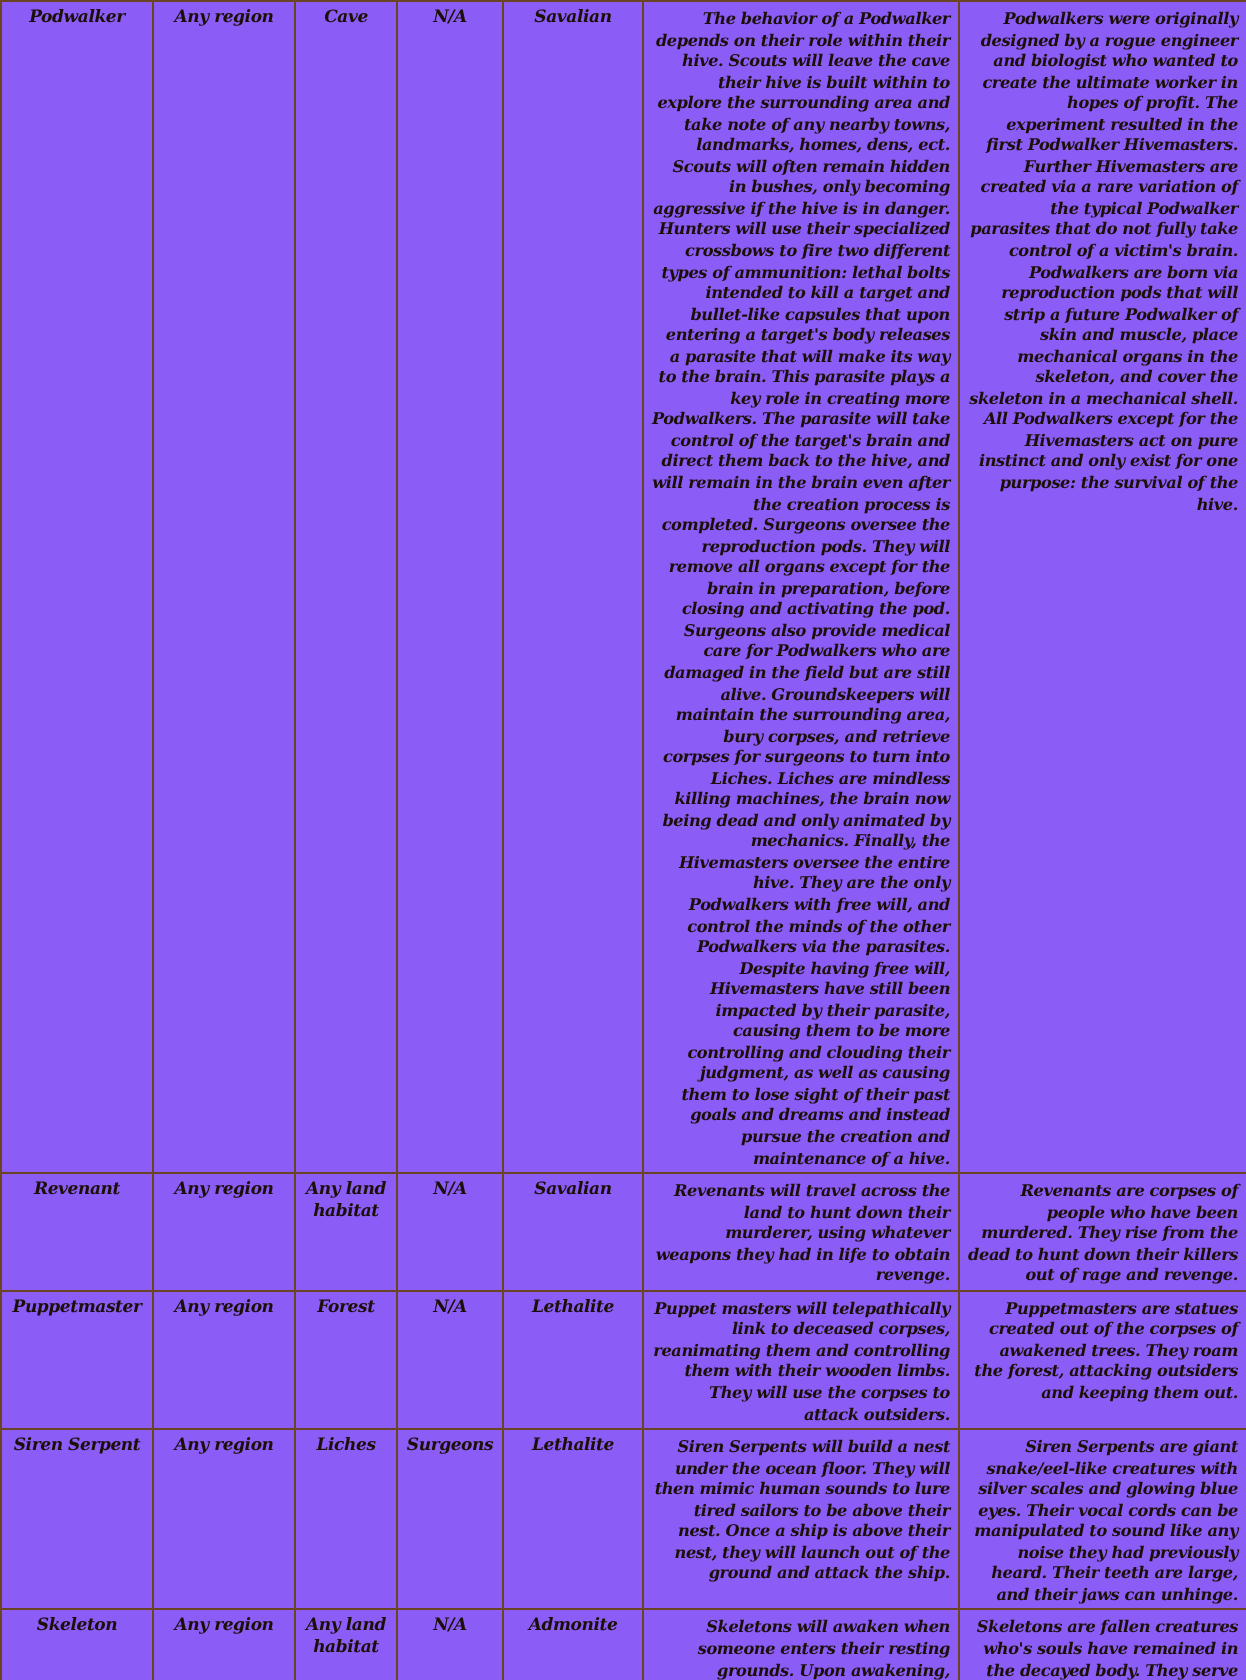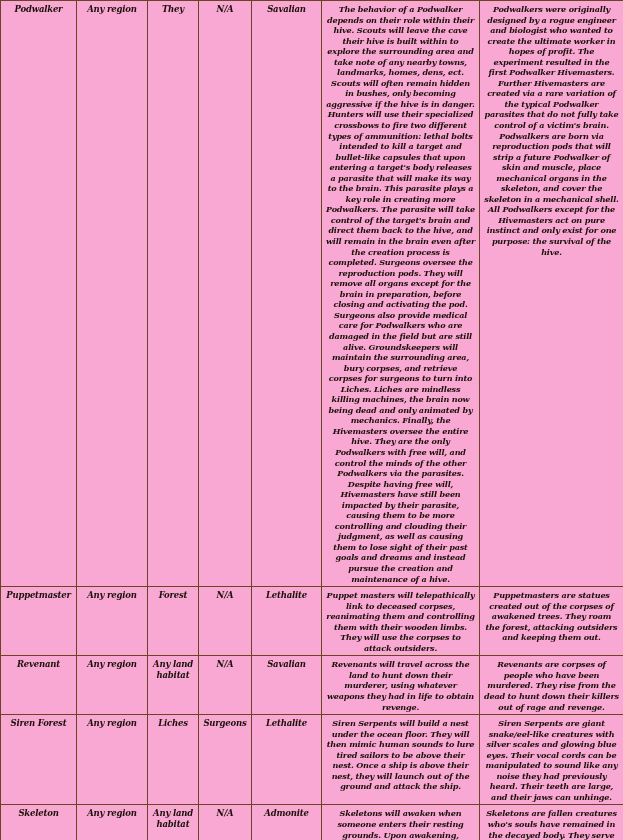--- a/index.html
+++ b/index.html
@@ -14,21 +14,21 @@
     font-family: "DejaVu Serif", serif;
   }
   #bestiary-table {
     width: 623px;
     border-collapse: collapse;
     table-layout: fixed;
     background: #F2AE6B;
   }
   #bestiary-table td {
     border: 1px solid #6B4423;
-    background: #f9a8d4;
+    background: #8b5cf6;
     vertical-align: top;
     padding: 3px 4px 2px 4px;
     color: #1a1008;
     font-style: italic;
     font-weight: bold;
     font-family: "DejaVu Serif", serif;
     letter-spacing: -0.2px;
   }
   
   col.c-name  { width: 76px; }
@@ -38,21 +38,21 @@
   col.c-class { width: 70px; }
   col.c-beh   { width: 158px; }
   col.c-desc  { width: 144px; }
 
   td.cell-center {
     text-align: center;
     font-size: 8.5px;
     line-height: 1.25;
   }
   td.cell-body {
-    text-align: center;
+    text-align: right;
     font-size: 8.1px;
     line-height: 1.305;
     hyphens: none;
   }
   
   #bestiary-table tr:first-child td { border-top: 1px solid #6B4423; }
 </style>
 </head>
 <body>
 
@@ -63,46 +63,46 @@
       <col class="c-hab">
       <col class="c-diet">
     <col class="c-class">
       <col class="c-beh">
       <col class="c-desc">
   </colgroup>
   <tbody>
       <tr>
         <td class="cell-center">Podwalker</td>
         <td class="cell-center">Any region</td>
-        <td class="cell-center">They</td>
+        <td class="cell-center">Cave</td>
         <td class="cell-center">N/A</td>
         <td class="cell-center">Savalian</td>
         <td class="cell-body">The behavior of a Podwalker depends on their role within their hive. Scouts will leave the cave their hive is built within to explore the surrounding area and take note of any nearby towns, landmarks, homes, dens, ect. Scouts will often remain hidden in bushes, only becoming aggressive if the hive is in danger. Hunters will use their specialized crossbows to fire two different types of ammunition: lethal bolts intended to kill a target and bullet-like capsules that upon entering a target's body releases a parasite that will make its way to the brain. This parasite plays a key role in creating more Podwalkers. The parasite will take control of the target's brain and direct them back to the hive, and will remain in the brain even after the creation process is completed. Surgeons oversee the reproduction pods. They will remove all organs except for the brain in preparation, before closing and activating the pod. Surgeons also provide medical care for Podwalkers who are damaged in the field but are still alive. Groundskeepers will maintain the surrounding area, bury corpses, and retrieve corpses for surgeons to turn into Liches. Liches are mindless killing machines, the brain now being dead and only animated by mechanics. Finally, the Hivemasters oversee the entire hive. They are the only Podwalkers with free will, and control the minds of the other Podwalkers via the parasites. Despite having free will, Hivemasters have still been impacted by their parasite, causing them to be more controlling and clouding their judgment, as well as causing them to lose sight of their past goals and dreams and instead pursue the creation and maintenance of a hive.</td>
         <td class="cell-body">Podwalkers were originally designed by a rogue engineer and biologist who wanted to create the ultimate worker in hopes of profit. The experiment resulted in the first Podwalker Hivemasters. Further Hivemasters are created via a rare variation of the typical Podwalker parasites that do not fully take control of a victim's brain. Podwalkers are born via reproduction pods that will strip a future Podwalker of skin and muscle, place mechanical organs in the skeleton, and cover the skeleton in a mechanical shell. All Podwalkers except for the Hivemasters act on pure instinct and only exist for one purpose: the survival of the hive.</td>
+      </tr>
+      <tr>
+        <td class="cell-center">Revenant</td>
+        <td class="cell-center">Any region</td>
+        <td class="cell-center">Any land habitat</td>
+        <td class="cell-center">N/A</td>
+        <td class="cell-center">Savalian</td>
+        <td class="cell-body">Revenants will travel across the land to hunt down their murderer, using whatever weapons they had in life to obtain revenge.</td>
+        <td class="cell-body">Revenants are corpses of people who have been murdered. They rise from the dead to hunt down their killers out of rage and revenge.</td>
       </tr>
       <tr>
         <td class="cell-center">Puppetmaster</td>
         <td class="cell-center">Any region</td>
         <td class="cell-center">Forest</td>
         <td class="cell-center">N/A</td>
         <td class="cell-center">Lethalite</td>
         <td class="cell-body">Puppet masters will telepathically link to deceased corpses, reanimating them and controlling them with their wooden limbs. They will use the corpses to attack outsiders.</td>
         <td class="cell-body">Puppetmasters are statues created out of the corpses of awakened trees. They roam the forest, attacking outsiders and keeping them out.</td>
       </tr>
       <tr>
-        <td class="cell-center">Revenant</td>
-        <td class="cell-center">Any region</td>
-        <td class="cell-center">Any land habitat</td>
-        <td class="cell-center">N/A</td>
-        <td class="cell-center">Savalian</td>
-        <td class="cell-body">Revenants will travel across the land to hunt down their murderer, using whatever weapons they had in life to obtain revenge.</td>
-        <td class="cell-body">Revenants are corpses of people who have been murdered. They rise from the dead to hunt down their killers out of rage and revenge.</td>
-      </tr>
-      <tr>
-        <td class="cell-center">Siren Forest</td>
+        <td class="cell-center">Siren Serpent</td>
         <td class="cell-center">Any region</td>
         <td class="cell-center">Liches</td>
         <td class="cell-center">Surgeons</td>
         <td class="cell-center">Lethalite</td>
         <td class="cell-body">Siren Serpents will build a nest under the ocean floor. They will then mimic human sounds to lure tired sailors to be above their nest. Once a ship is above their nest, they will launch out of the ground and attack the ship.</td>
         <td class="cell-body">Siren Serpents are giant snake/eel-like creatures with silver scales and glowing blue eyes. Their vocal cords can be manipulated to sound like any noise they had previously heard. Their teeth are large, and their jaws can unhinge.</td>
       </tr>
       <tr>
         <td class="cell-center">Skeleton</td>
         <td class="cell-center">Any region</td>

